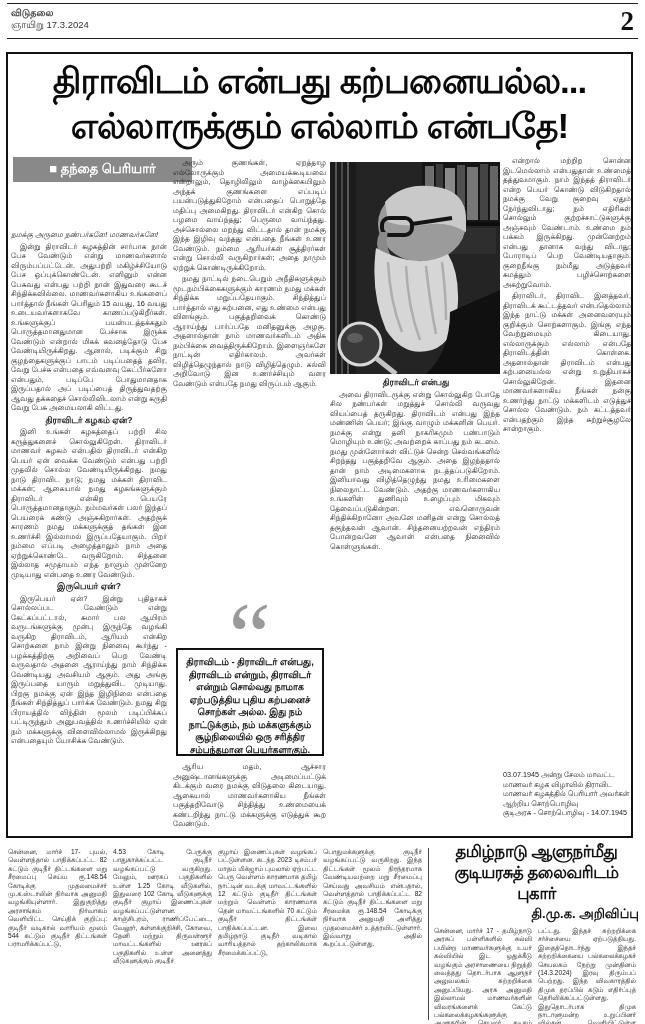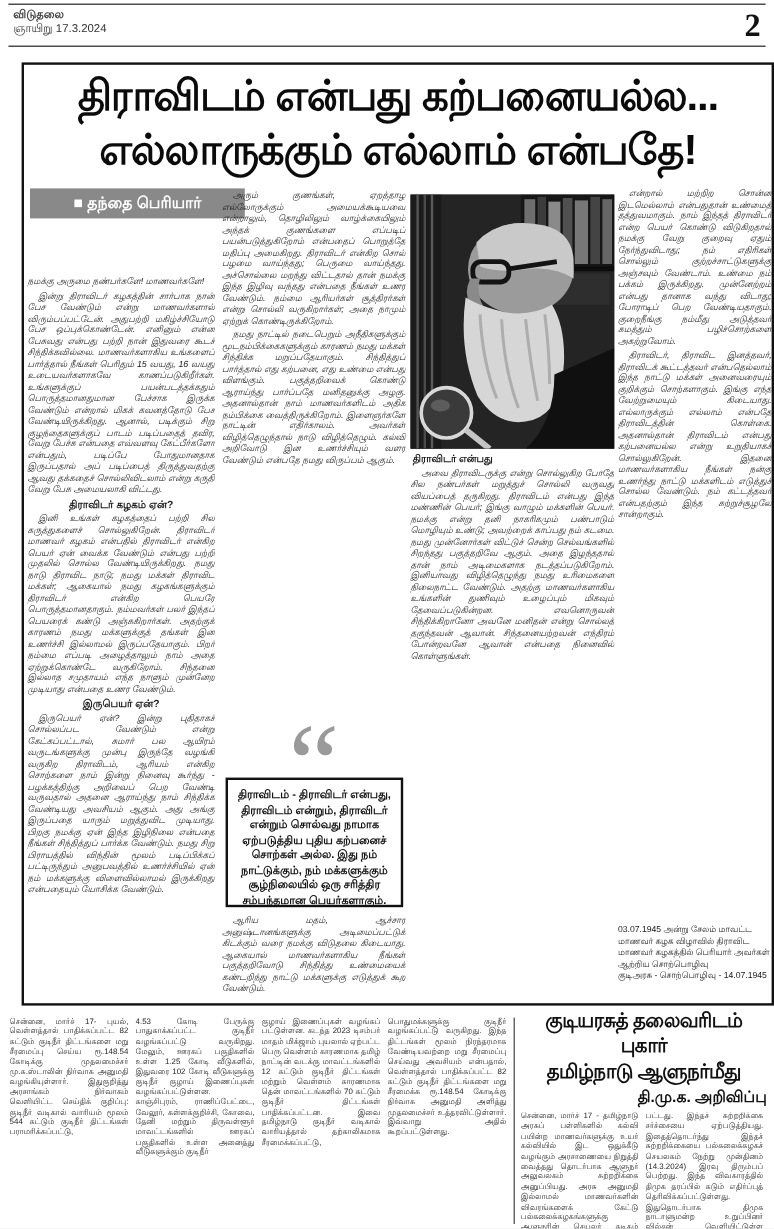--- a/index.html
+++ b/index.html
@@ -15,51 +15,51 @@
     border-top:1.5px solid #222; border-bottom:1px solid #222;
     display:flex; justify-content:space-between; align-items:flex-start;
     padding:3px 4px 0 4px;
   }
   .masthead-block { line-height:12px; }
   .masthead { font-size:9.5px; color:#444; font-weight:bold; }
   .dateline { font-size:9.5px; color:#333; }
   .pagenum { font-family:"Liberation Serif", serif; font-size:27px; font-weight:bold; line-height:28px; }
   
   .article-box {
-    position:absolute; left:18px; top:52px; width:627px; height:786px;
+    position:absolute; left:6px; top:52px; width:627px; height:786px;
     border:2px solid #111; background:#fff;
   }
   .headline { position:absolute; top:4px; left:0; width:100%; text-align:center;
     font-weight:bold; font-size:35px; line-height:45px; letter-spacing:-1px; color:#0b0b0b; }
   .byline-box {
     position:absolute; left:5px; top:103px; width:179px; height:25px;
     background:#898989; color:#fff; font-weight:bold; font-size:13px;
     display:flex; align-items:center; justify-content:center;
   }
   .col { position:absolute; overflow:hidden; font-size:7.4px; line-height:9.5px;
     text-align:justify; color:#1a1a1a; }
-  .col p { text-indent:9px; margin-bottom:2px;font-style:italic; }
+  .col p { text-indent:9px; margin-bottom:2px; }
   .col p.lead { text-indent:0; font-weight:normal; font-style:italic;margin-top:42px; }
   .col h4 { text-align:center; font-size:8.6px; margin:3px 0 2px 0; }
   .c1 { left:3px;  top:134px; width:156px; height:644px; }
   .c2t{ left:165px; top:104px; width:153px; height:432px; }
   .c2b{ left:165px; top:708px; width:153px; height:72px; }
   .c4 { left:495px; top:102px; width:128px; height:612px; }
   .quote-mark { position:absolute; left:165px; top:522px; width:153px; height:70px;
     text-align:center; font-family:"Liberation Serif", serif; font-size:95px;
     line-height:120px; color:#9a9a9a; overflow:hidden; }
   .quote-box {
     position:absolute; left:168px; top:594px; width:148px; height:108px;
     border:2px solid #111; padding:6px 5px; font-size:9.3px; line-height:12.5px;
     font-weight:bold; text-align:center; overflow:hidden;
   }
   .photo { position:absolute; left:322px; top:108px; width:170px; height:212px;
     background:#262626; overflow:hidden; }
   .c3 { left:322px; top:324px; width:170px; height:456px; }
-  .c3 h4 { text-align:left; text-indent:2px; margin:0 0 2px 0; font-size:8.4px; }
+  .c3 h4 { text-align:center; text-indent:2px; margin:0 0 2px 0; font-size:8.4px; }
   .attribution { position:absolute; left:495px; top:716px; width:128px; height:64px;
     font-size:7.2px; line-height:9.6px; text-align:left;
     overflow:hidden; color:#1a1a1a; }
   
   .bottom-left { position:absolute; left:8px; top:843px; width:414px; }
   .bl-headline { text-align:center; font-weight:bold; font-size:18.5px; line-height:26px;
     letter-spacing:-0.5px; }
   .bl-cols { display:flex; gap:6px; margin-top:5px; }
   .bl-col { width:99px; height:116px; overflow:hidden; font-size:6.6px; line-height:8.4px;
     text-align:justify; color:#222; }
@@ -174,22 +174,22 @@
       <div class="bl-col">4.53 கோடி பேருக்கு பாதுகாக்கப்பட்ட குடிநீர் வழங்கப்பட்டு வருகிறது. மேலும், ஊரகப் பகுதிகளில் உள்ள 1.25 கோடி வீடுகளில், இதுவரை 102 கோடி வீடுகளுக்கு குடிநீர் குழாய் இணைப்புகள் வழங்கப்பட்டுள்ளன. காஞ்சிபுரம், ராணிப்பேட்டை, வேலூர், கள்ளக்குறிச்சி, கோவை, தேனி மற்றும் திருவள்ளூர் மாவட்டங்களில் ஊரகப் பகுதிகளில் உள்ள அனைத்து வீடுகளுக்கும் குடிநீர்</div>
       <div class="bl-col">குழாய் இணைப்புகள் வழங்கப் பட்டுள்ளன. கடந்த 2023 டிசம்பர் மாதம் மிக்ஜாம் புயலால் ஏற்பட்ட பெரு வெள்ளம் காரணமாக தமிழ் நாட்டின் வடக்கு மாவட்டங்களில் 12 கட்டும் குடிநீர் திட்டங்கள் மற்றும் வெள்ளம் காரணமாக தென் மாவட்டங்களில் 70 கட்டும் குடிநீர் திட்டங்கள் பாதிக்கப்பட்டன. இவை தமிழ்நாடு குடிநீர் வடிகால் வாரியத்தால் தற்காலிகமாக சீரமைக்கப்பட்டு,</div>
       <div class="bl-col">பொதுமக்களுக்கு குடிநீர் வழங்கப்பட்டு வருகிறது. இந்த திட்டங்கள் மூலம் நிரந்தரமாக வேண்டியவற்றை மறு சீரமைப்பு செய்வது அவசியம் என்பதால், வெள்ளத்தால் பாதிக்கப்பட்ட 82 கட்டும் குடிநீர் திட்டங்களை மறு சீரமைக்க ரூ.148.54 கோடிக்கு நிர்வாக அனுமதி அளித்து முதலமைச்சர் உத்தரவிட்டுள்ளார். இவ்வாறு அதில் கூறப்பட்டுள்ளது.</div>
     </div>
   </div>
 
   <div class="v-divider"></div>
 
   <div class="bottom-right">
     <div class="br-headline">
+      <div>தமிழ்நாடு ஆளுநர்மீது</div>
       <div>குடியரசுத் தலைவரிடம் புகார்</div>
-      <div>தமிழ்நாடு ஆளுநர்மீது</div>
     </div>
     <div class="br-subhead">தி.மு.க. அறிவிப்பு</div>
     <div class="br-cols">
       <div class="br-col">சென்னை, மார்ச் 17 - தமிழ்நாடு அரசுப் பள்ளிகளில் கல்வி பயின்ற மாணவர்களுக்கு உயர் கல்வியில் இட ஒதுக்கீடு வழங்கும் அரசாணையை நிறுத்தி வைத்தது தொடர்பாக ஆளுநர் அலுவலகம் சுற்றறிக்கை அனுப்பியது. அரசு அனுமதி இல்லாமல் மாணவர்களின் விவரங்களைக் கேட்டு பல்கலைக்கழகங்களுக்கு ஆளுநரின் செயலர் கடிதம் அனுப்பியதாக திமுக சார்பில் குற்றம் சாட்டப்</div>
       <div class="br-col">பட்டது. இந்தச் சுற்றறிக்கை சர்ச்சையை ஏற்படுத்தியது. இதைத்தொடர்ந்து இந்தச் சுற்றறிக்கையை பல்கலைக்கழகச் செயலகம் நேற்று முன்தினம் (14.3.2024) இரவு திரும்பப் பெற்றது. இந்த விவகாரத்தில் திமுக தரப்பில் கடும் எதிர்ப்புத் தெரிவிக்கப்பட்டுள்ளது. இதுதொடர்பாக திமுக நாடாளுமன்ற உறுப்பினர் வில்சன் வெளியிட்டுள்ள பதிவில், 'ஆளுநர் மாணவர்களுக்கு எதிராக மாணவர்களின் வாக்கானது அடிப்படை உரிமை என்ன? என்பதால் பிறகு ஆளுநரின் செயல் குறித்து குடியரசுத் தலைவரிடம் புகார் தெரிவிக்கப்படும்' என்று கூறியுள்ளார்.</div>
     </div>
   </div>
 
 </div>
 

